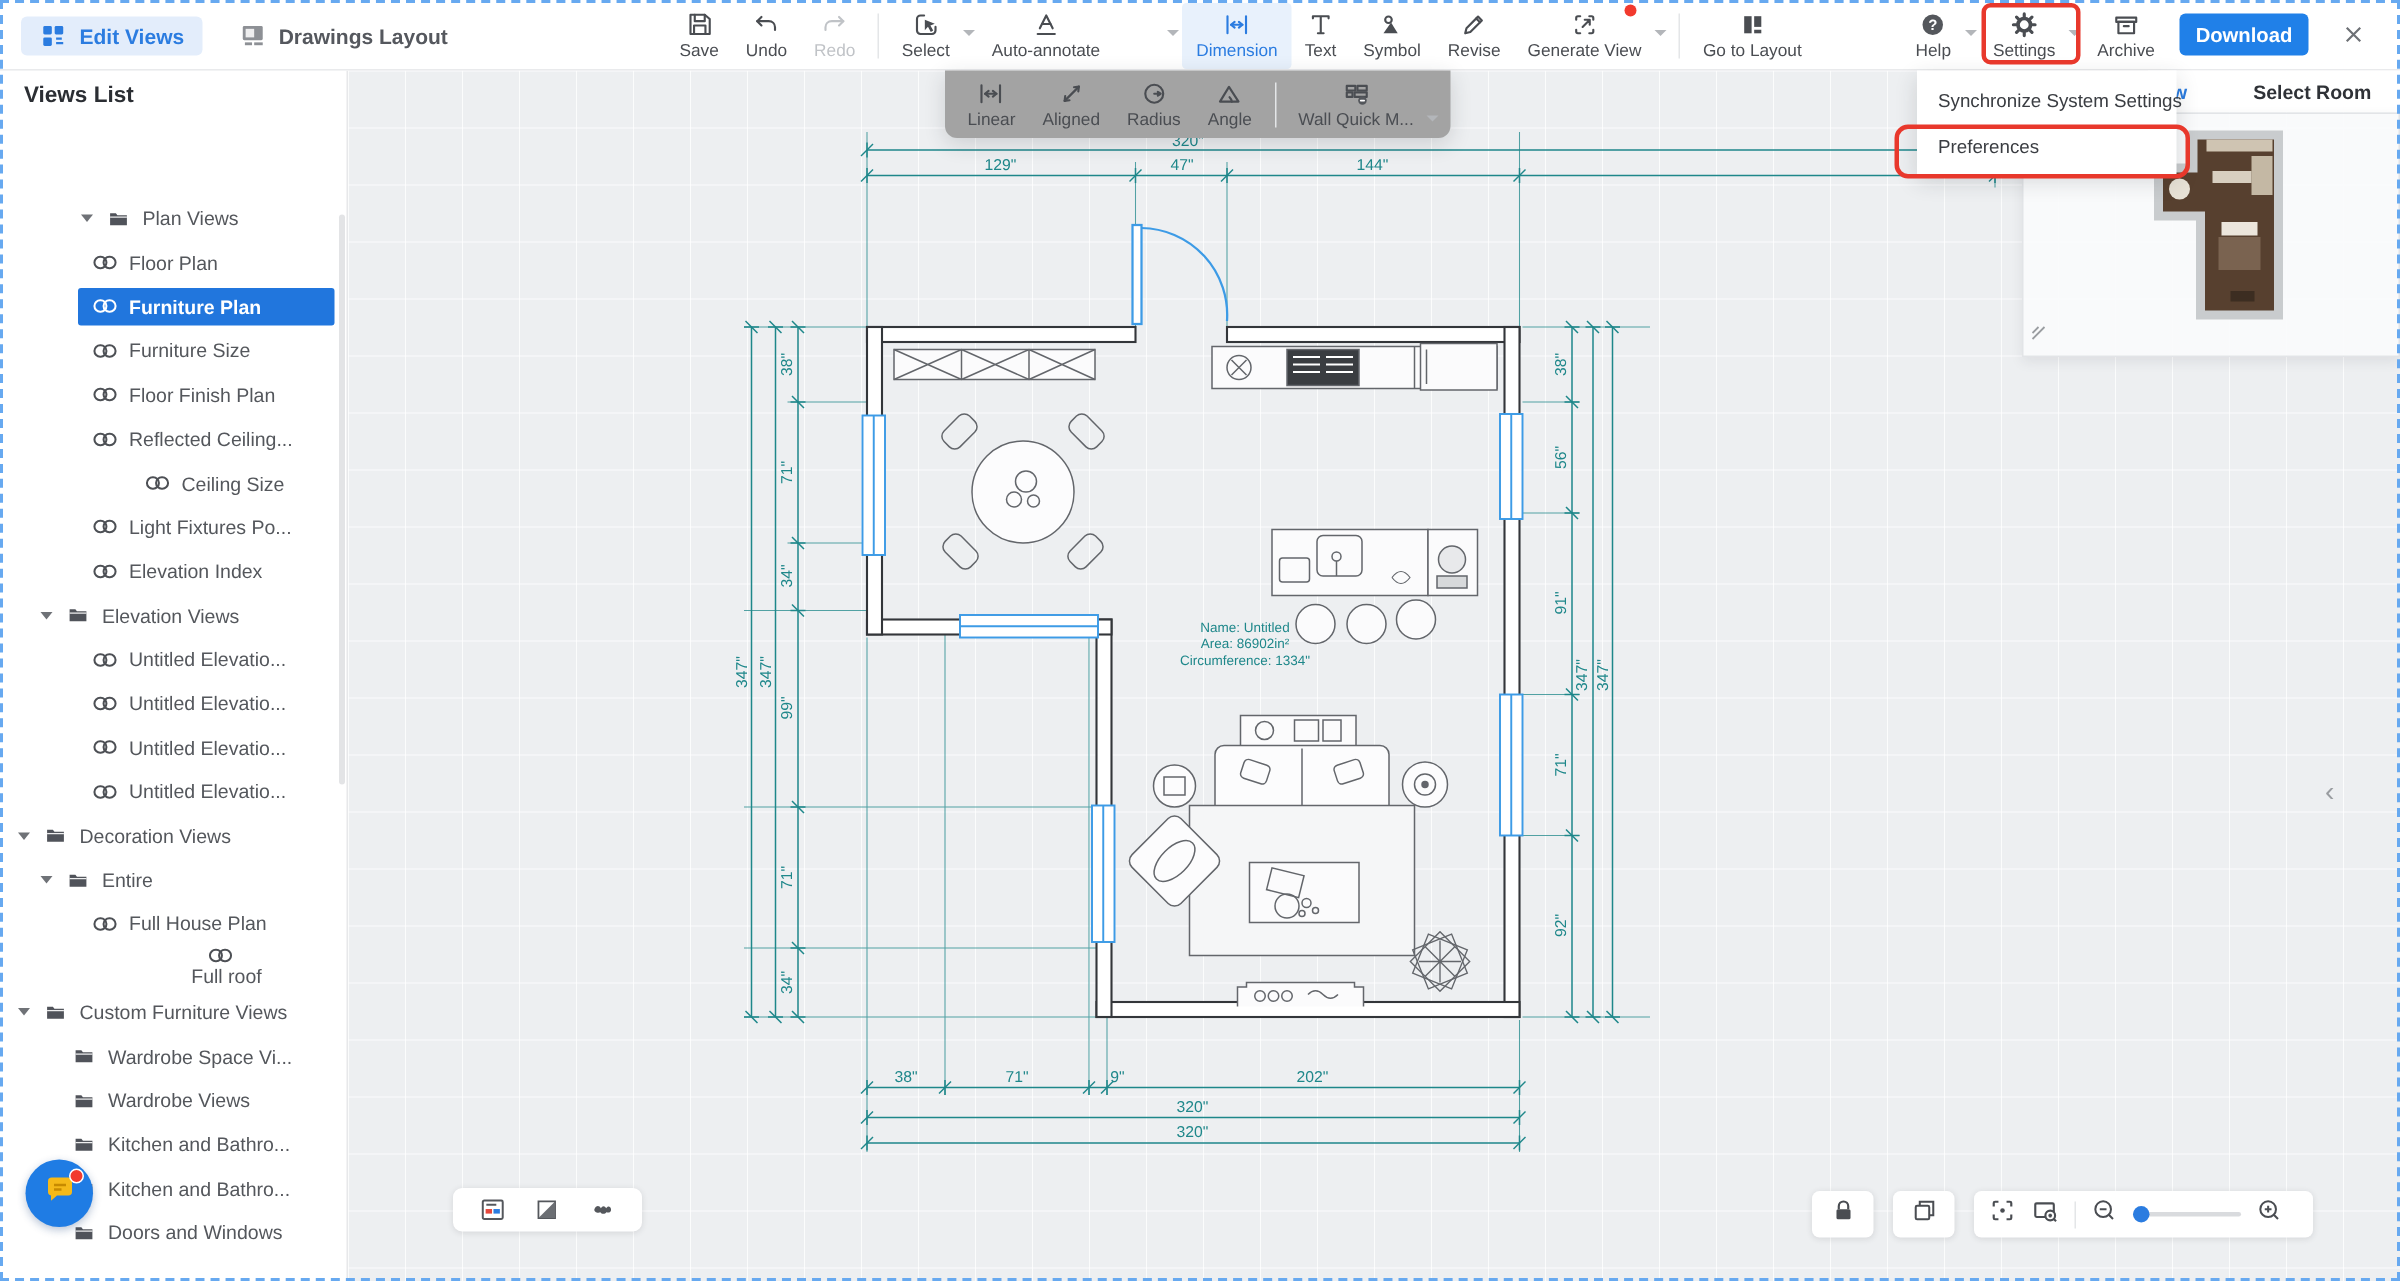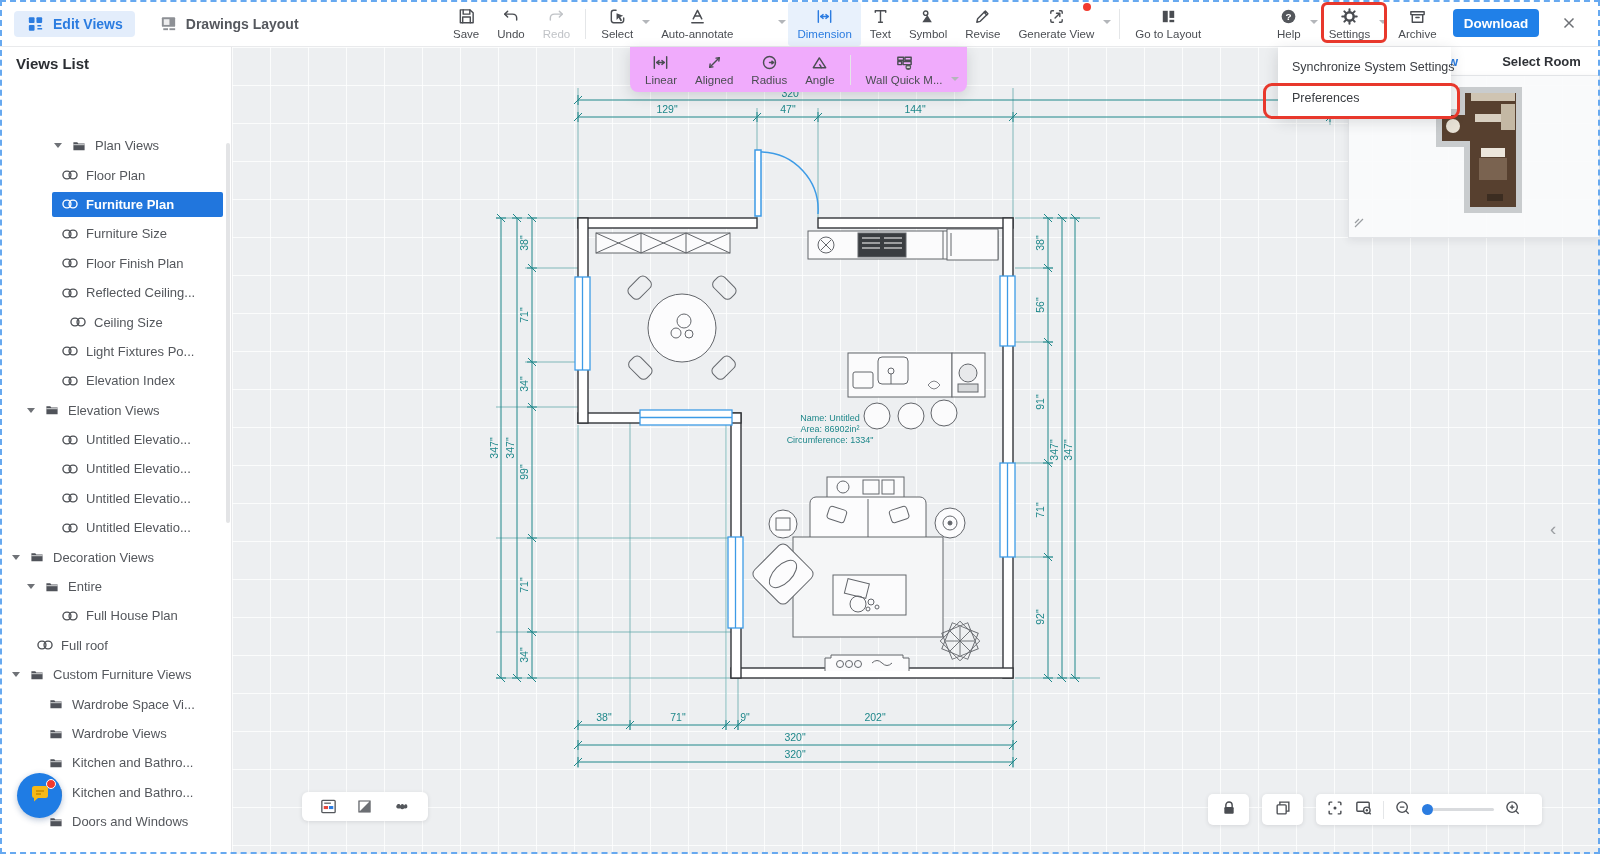--- a/index.html
+++ b/index.html
@@ -25,21 +25,21 @@
   .tcaret2{width:0;height:0;border-left:4px solid transparent;border-right:4px solid transparent;border-top:4px solid #b3b6ba;margin:18px 2px 0 0;}
   .tooldiv{width:1px;height:30px;background:#e4e6e8;margin:0 6px;}
   .badge-dot{position:absolute;top:1px;right:12px;width:8px;height:8px;border-radius:50%;background:#f23a2e;}
   .download-btn{position:absolute;left:1453px;top:9px;width:86px;height:28px;background:#2080e8;color:#fff;font-size:13.5px;font-weight:bold;border:none;border-radius:4px;display:flex;align-items:center;justify-content:center;cursor:pointer;}
   .close-x{position:absolute;left:1558px;top:12px;width:22px;height:22px;display:flex;align-items:center;justify-content:center;color:#6d7075;cursor:pointer;}
   .redbox{position:absolute;border:3px solid #e8382c;border-radius:6px;pointer-events:none;z-index:45;}
   .redbox.settings{left:1321px;top:2px;width:66px;height:41px;}
   .redbox.prefs{left:1263px;top:83px;width:197px;height:36px;border-radius:9px;}
 
   
-  .dim-menu{position:absolute;left:630px;top:47px;height:45px;background:#f0abfc;border-radius:0 0 8px 8px;box-shadow:0 4px 14px rgba(40,44,50,.16);display:flex;align-items:center;padding:0 6px;z-index:40;}
+  .dim-menu{position:absolute;left:630px;top:47px;height:45px;background:#a3a3a3;border-radius:0 0 8px 8px;box-shadow:0 4px 14px rgba(40,44,50,.16);display:flex;align-items:center;padding:0 6px;z-index:40;}
   .settings-menu{position:absolute;left:1278px;top:47px;width:173px;background:#fff;box-shadow:0 4px 14px rgba(40,44,50,.16);z-index:40;padding:4px 0;}
   .settings-menu .mi{height:31px;display:flex;align-items:center;padding:0 14px;font-size:12.5px;color:#3a3d42;cursor:pointer;white-space:nowrap;}
 
   
   .room-header{position:absolute;left:1432px;top:47px;width:168px;height:28px;background:#fff;z-index:30;display:flex;align-items:center;font-size:13px;}
   .room-header .wtab{color:#2b7ce0;font-weight:bold;margin-left:16px;}
   .room-header .rtitle{color:#2f3237;font-weight:bold;margin-left:44px;}
   .room-panel{position:absolute;left:1348px;top:75px;width:252px;height:163px;background:rgba(250,251,252,.93);border:1px solid #e2e4e7;box-shadow:0 3px 8px rgba(40,44,50,.08);z-index:30;}
   .room-thumb{position:absolute;left:82px;top:8px;}
   .resize-handle{position:absolute;left:4px;bottom:4px;}
@@ -637,21 +637,21 @@
         </div>
         <div class="trow" style="padding-left: 62px;">
           <span class="ticon">
             <svg viewBox="0 0 20 14" width="16" height="12" fill="none" stroke="#4d5055" stroke-width="1.7">
               <rect x="1.2" y="2.2" width="10" height="9.6" rx="4.8"></rect>
               <rect x="8.8" y="2.2" width="10" height="9.6" rx="4.8"></rect>
             </svg>
           </span>
           <span class="tlabel">Reflected Ceiling...</span>
         </div>
-        <div class="trow" style="padding-left: 70px; align-items: center;">
+        <div class="trow" style="padding-left: 97px; align-items: center;">
           <span class="ticon">
             <svg viewBox="0 0 20 14" width="16" height="12" fill="none" stroke="#4d5055" stroke-width="1.7">
               <rect x="1.2" y="2.2" width="10" height="9.6" rx="4.8"></rect>
               <rect x="8.8" y="2.2" width="10" height="9.6" rx="4.8"></rect>
             </svg>
           </span>
           <span class="tlabel">Ceiling Size</span>
         </div>
         <div class="trow" style="padding-left: 62px;">
           <span class="ticon">
@@ -739,21 +739,21 @@
         </div>
         <div class="trow" style="padding-left: 62px;">
           <span class="ticon">
             <svg viewBox="0 0 20 14" width="16" height="12" fill="none" stroke="#4d5055" stroke-width="1.7">
               <rect x="1.2" y="2.2" width="10" height="9.6" rx="4.8"></rect>
               <rect x="8.8" y="2.2" width="10" height="9.6" rx="4.8"></rect>
             </svg>
           </span>
           <span class="tlabel">Full House Plan</span>
         </div>
-        <div class="trow" style="padding-left: 37px;">
+        <div class="trow" style="padding-left: 62px; flex-direction: column;">
           <span class="ticon">
             <svg viewBox="0 0 20 14" width="16" height="12" fill="none" stroke="#4d5055" stroke-width="1.7">
               <rect x="1.2" y="2.2" width="10" height="9.6" rx="4.8"></rect>
               <rect x="8.8" y="2.2" width="10" height="9.6" rx="4.8"></rect>
             </svg>
           </span>
           <span class="tlabel">Full roof</span>
         </div>
         <div class="trow" style="padding-left: 12px;">
           <span class="tcaret"></span>

